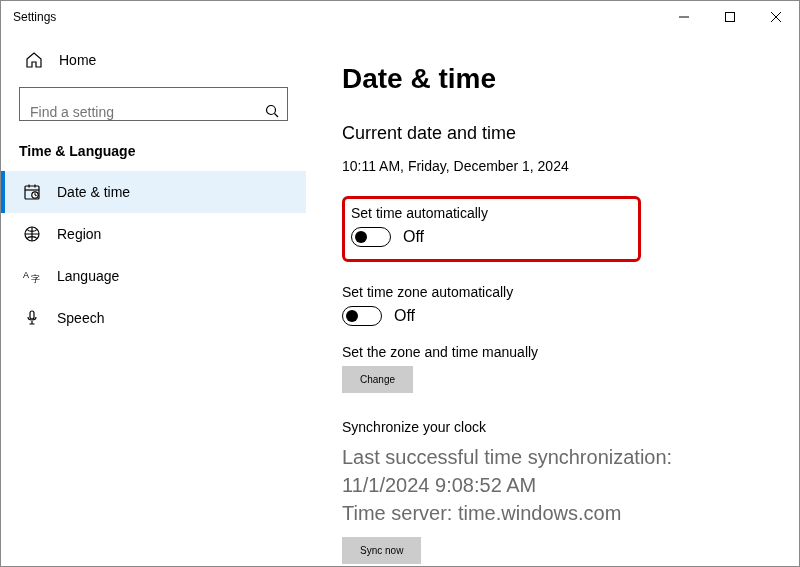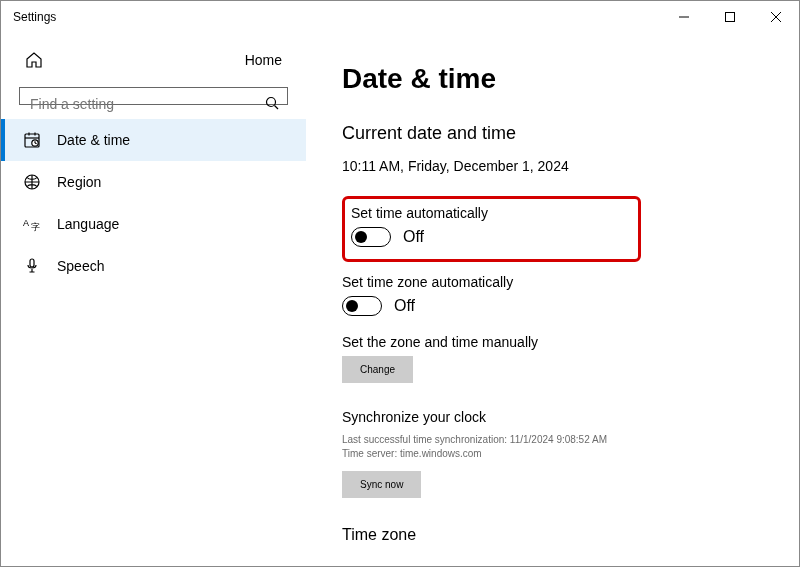--- a/index.html
+++ b/index.html
@@ -10,25 +10,25 @@
     .titlebar-left { display: flex; align-items: center; gap: 8px; text-align: center; }
     .titlebar-title { font-size: 12px; }
     .titlebar-controls { display: flex; }
     .titlebar-btn { width: 46px; height: 32px; display: flex; align-items: center; justify-content: center; cursor: pointer; }
     .titlebar-btn svg { width: 10px; height: 10px; }
 
     
     .content { display: flex; height: calc(567px - 32px); }
 
     .sidebar { width: 305px; padding: 8px 0 0 0; }
-    .home-row { display: flex; align-items: center; gap: 16px; padding: 10px 24px; cursor: pointer; justify-content: space-between; }
+    .home-row { display: flex; align-items: center; gap: 16px; padding: 10px 24px; cursor: pointer; }
     .home-row .lbl { font-size: 14px; }
 
     .search-wrap { padding: 8px 18px 14px 18px; }
-    .search-box { border: 1px solid #666; height: 18px; display: flex; align-items: center; padding: 16px 8px 0 10px; }
+    .search-box { border: 1px solid #666; height: 34px; display: flex; align-items: center; padding: 16px 8px 0 10px; }
     .search-input { border: none; outline: none; flex: 1; font-size: 14px; color: #666; background: transparent; }
     .search-icon { color: #555; }
 
     .section-hdr { font-weight: 600; font-size: 14px; padding: 8px 18px 12px 18px; }
 
     .nav-item { display: flex; align-items: center; gap: 16px; padding: 12px 22px; cursor: pointer; position: relative; font-size: 14px; }
     .nav-item.active { background: #e6f2fb; }
     .nav-item.active::before { content: ""; position: absolute; left: 0; top: 0; bottom: 0; width: 4px; background: #0078d4; }
     .nav-icon { width: 18px; height: 18px; display: inline-flex; align-items: center; justify-content: center; }
 
@@ -37,24 +37,24 @@
     .section-title { font-size: 18px; font-weight: 400; margin-bottom: 14px; }
     .datetime-line { font-size: 14px; margin-bottom: 22px; }
 
     .setting-block { margin-bottom: 18px; }
     .setting-label { font-size: 14px; margin-bottom: 6px; }
     .toggle-row { display: flex; align-items: center; gap: 12px; }
     .toggle { width: 40px; height: 20px; border: 1px solid #000; border-radius: 10px; position: relative; cursor: pointer; background: #fff; }
     .toggle .knob { width: 12px; height: 12px; border-radius: 50%; background: #000; position: absolute; top: 3px; left: 3px; }
     .toggle-text { font-size: 16px; }
 
-    .highlight-box { border: 3px solid #d40000; border-radius: 6px; padding: 6px 150px 8px 6px; display: inline-block; margin-bottom: 12px; }
+    .highlight-box { border: 3px solid #d40000; border-radius: 6px; padding: 6px 150px 8px 6px; display: inline-block; margin-bottom: 22px; }
 
     .btn { background: #ccc; border: none; padding: 8px 18px; font-size: 10px; cursor: pointer; }
-    .sync-block .subtext { color: #6b6b6b; font-size: 10px; line-height: 1.4; margin-bottom: 10px; }
+    .sync-block .subtext { color: #6b6b6b; font-size: 20px; line-height: 1.4; margin-bottom: 10px; }
     .sync-block { margin-top: 26px; margin-bottom: 28px; }
     .sync-title { font-size: 14px; margin-bottom: 8px; }
 
     .tz-label { font-size: 16px; margin-bottom: 8px; }
 
     
     svg { stroke: #000; }
   </style>
 </head>
 <body>
@@ -100,20 +100,21 @@
         <input class="search-input" placeholder="Find a setting" style="">
         <span class="search-icon">
           <svg width="14" height="14" viewBox="0 0 14 14" fill="none" stroke="#555" stroke-width="1.2">
               <circle cx="6" cy="6" r="4.5"></circle>
               <line x1="9.5" y1="9.5" x2="13" y2="13"></line>
             </svg>
         </span>
       </div>
     </div>
 
+    <div class="section-hdr">Time &amp; Language</div>
 
     <div class="nav-item active">
       <span class="nav-icon">
         <svg width="18" height="18" viewBox="0 0 18 18" fill="none" stroke-width="1.2">
             <rect x="2" y="3" width="14" height="13" rx="1"></rect>
             <line x1="2" y1="7" x2="16" y2="7"></line>
             <line x1="6" y1="1.5" x2="6" y2="4.5"></line>
             <line x1="12" y1="1.5" x2="12" y2="4.5"></line>
             <circle cx="12" cy="12" r="3.2" fill="#fff"></circle>
             <line x1="12" y1="10.2" x2="12" y2="12"></line>

